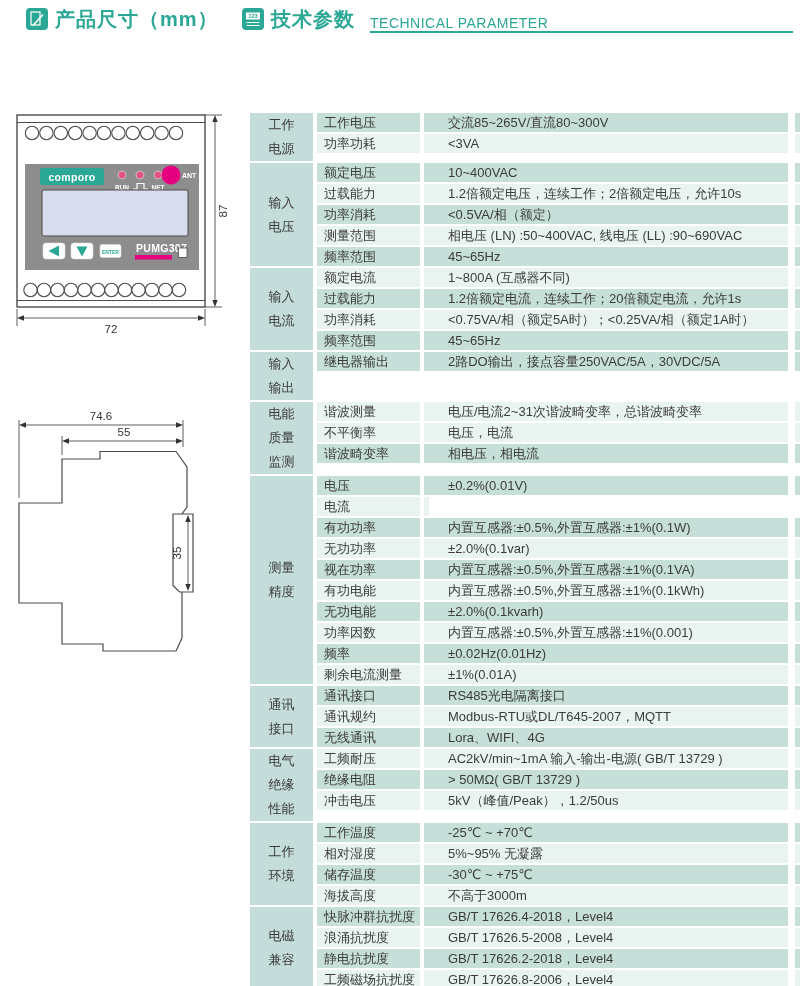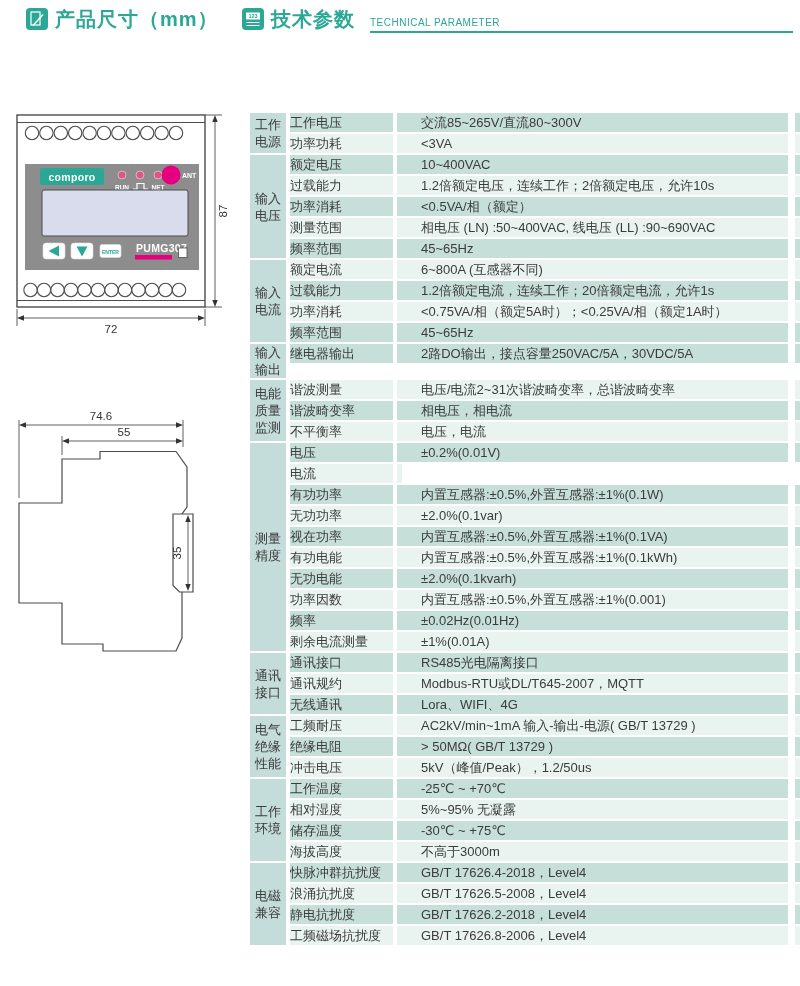--- a/index.html
+++ b/index.html
@@ -6,31 +6,31 @@
     --accent:#2ba795; --row-dark:#c6e0d9; --row-light:#e9f4f0; --category-bg:#c4dcda;
     --magenta:#e4007f; --panel-gray:#8d8d8d; --lcd:#d8dcec; --text:#3b3b3b; --line:#4c4c4c;
   }
   html,body{margin:0;padding:0}
   body{width:800px;height:986px;position:relative;background:#fff;overflow:hidden;
        font-family:"Liberation Sans","DejaVu Sans",sans-serif;color:var(--text)}
   .hdr{position:absolute;display:flex;align-items:center;gap:7px}
   #hdr-left{left:26px;top:8px}
   #hdr-right{left:242px;top:8px}
   .hdr-cn{font-size:20px;font-weight:bold;color:var(--accent);letter-spacing:1px;line-height:22px}
-  .hdr-en{font-size:10px;color:var(--accent);letter-spacing:.5px;margin-left:8px;margin-top:7px;line-height:14px}
+  .hdr-en{font-size:14px;color:var(--accent);letter-spacing:.5px;margin-left:8px;margin-top:7px;line-height:14px}
   #hdr-underline{position:absolute;left:370px;top:31px;width:423px;height:2px;background:var(--accent)}
   
   #param-table{position:absolute;left:250px;top:113px;width:550px;font-size:13px;font-weight:500;line-height:19px}
   .group{display:flex}
-  .cat-cell{width:36px;margin-right:4px;margin-bottom:2px;background:var(--category-bg);
+  .cat-cell{width:63px;margin-right:4px;margin-bottom:2px;background:var(--category-bg);
             display:flex;align-items:center;justify-content:center;text-align:center;
-            white-space:pre-line;line-height:17px}
+            white-space:pre-line;line-height:24px}
   .rows{flex:1;min-width:0}
   .row{display:flex;height:19px;margin-bottom:2px}
-  .param{width:103px;margin-right:4px;box-sizing:border-box;white-space:nowrap;overflow:hidden}
+  .param{width:103px;margin-right:4px;padding-left:7px;box-sizing:border-box;white-space:nowrap;overflow:hidden}
   .value{flex:1;margin-right:7px;padding-left:24px;box-sizing:border-box;white-space:nowrap;overflow:hidden}
   .edge{width:5px}
   .row.dark .param,.row.dark .value,.row.dark .edge{background:var(--row-dark)}
   .row.light .param,.row.light .value,.row.light .edge{background:var(--row-light)}
   
   svg text{font-family:"Liberation Sans","DejaVu Sans",sans-serif}
   .case{fill:#fff;stroke:var(--line);stroke-width:1.4}
   .body{fill:#fff;stroke:var(--line);stroke-width:1.2}
   .dline{stroke:var(--line);stroke-width:1.1;fill:none}
   .t{stroke-width:.9}
@@ -218,21 +218,21 @@
           <div class="edge"></div>
         </div>
       </div>
     </div>
     <div class="group">
       <div class="cat-cell">输入
 电流</div>
       <div class="rows">
         <div class="row light">
           <div class="param">额定电流</div>
-          <div class="value">6~800A (互感器不同)</div>
+          <div class="value">1~800A (互感器不同)</div>
           <div class="edge"></div>
         </div>
         <div class="row dark">
           <div class="param">过载能力</div>
           <div class="value">1.2倍额定电流，连续工作；20倍额定电流，允许1s</div>
           <div class="edge"></div>
         </div>
         <div class="row light">
           <div class="param">功率消耗</div>
           <div class="value">&lt;0.75VA/相（额定5A时）；&lt;0.25VA/相（额定1A时）</div>
@@ -259,28 +259,28 @@
     <div class="group">
       <div class="cat-cell">电能
 质量
 监测</div>
       <div class="rows">
         <div class="row light">
           <div class="param">谐波测量</div>
           <div class="value">电压/电流2~31次谐波畸变率，总谐波畸变率</div>
           <div class="edge"></div>
         </div>
+        <div class="row light">
+          <div class="param">不平衡率</div>
+          <div class="value">电压，电流</div>
+          <div class="edge"></div>
+        </div>
         <div class="row dark">
           <div class="param">谐波畸变率</div>
           <div class="value">相电压，相电流</div>
-          <div class="edge"></div>
-        </div>
-        <div class="row light">
-          <div class="param">不平衡率</div>
-          <div class="value">电压，电流</div>
           <div class="edge"></div>
         </div>
       </div>
     </div>
     <div class="group">
       <div class="cat-cell">测量
 精度</div>
       <div class="rows">
         <div class="row dark">
           <div class="param">电压</div>

